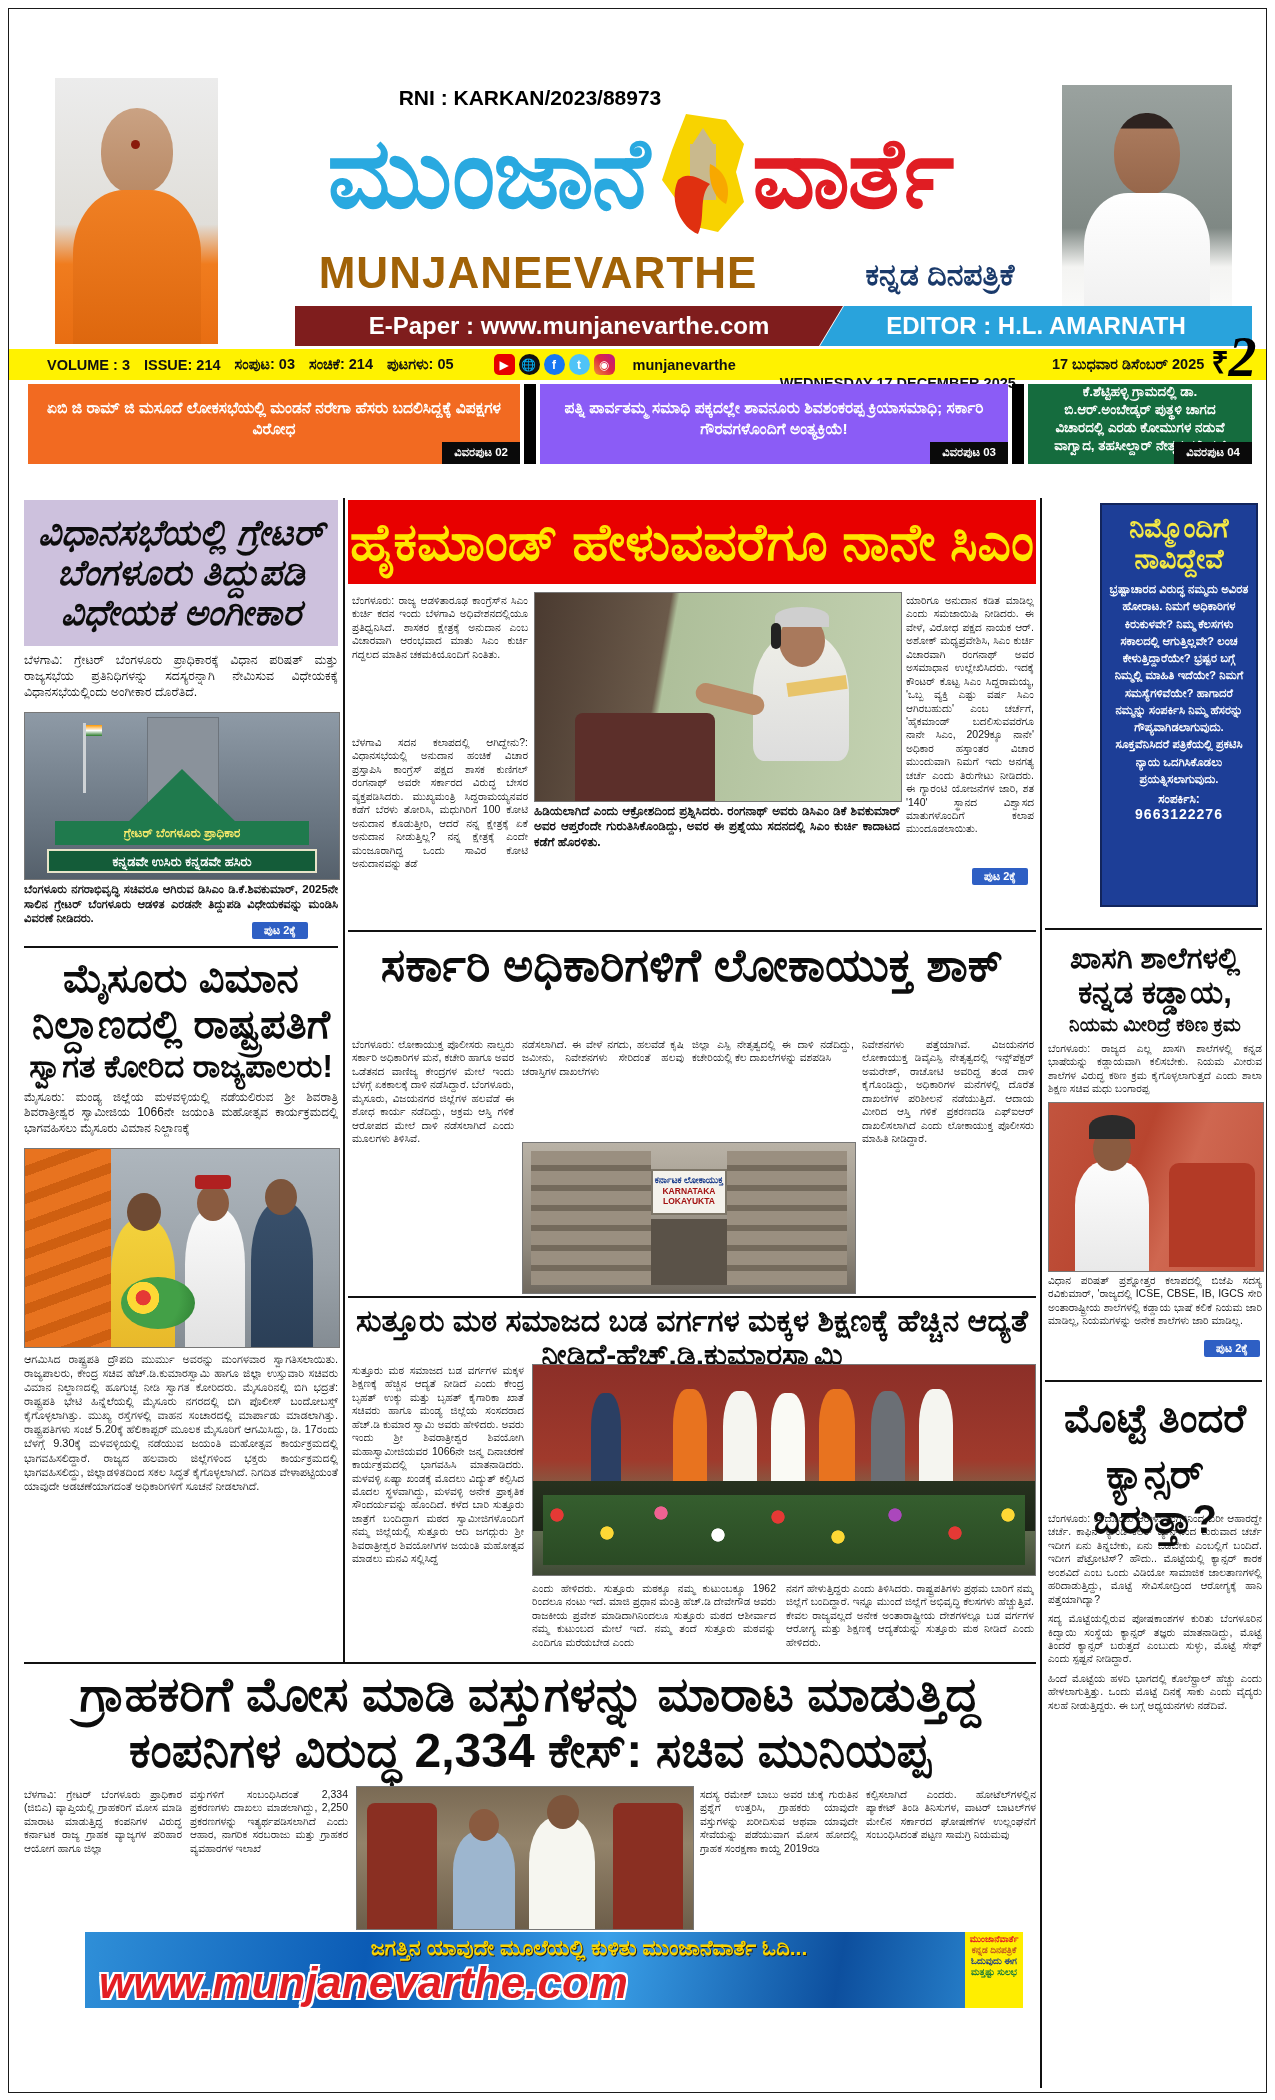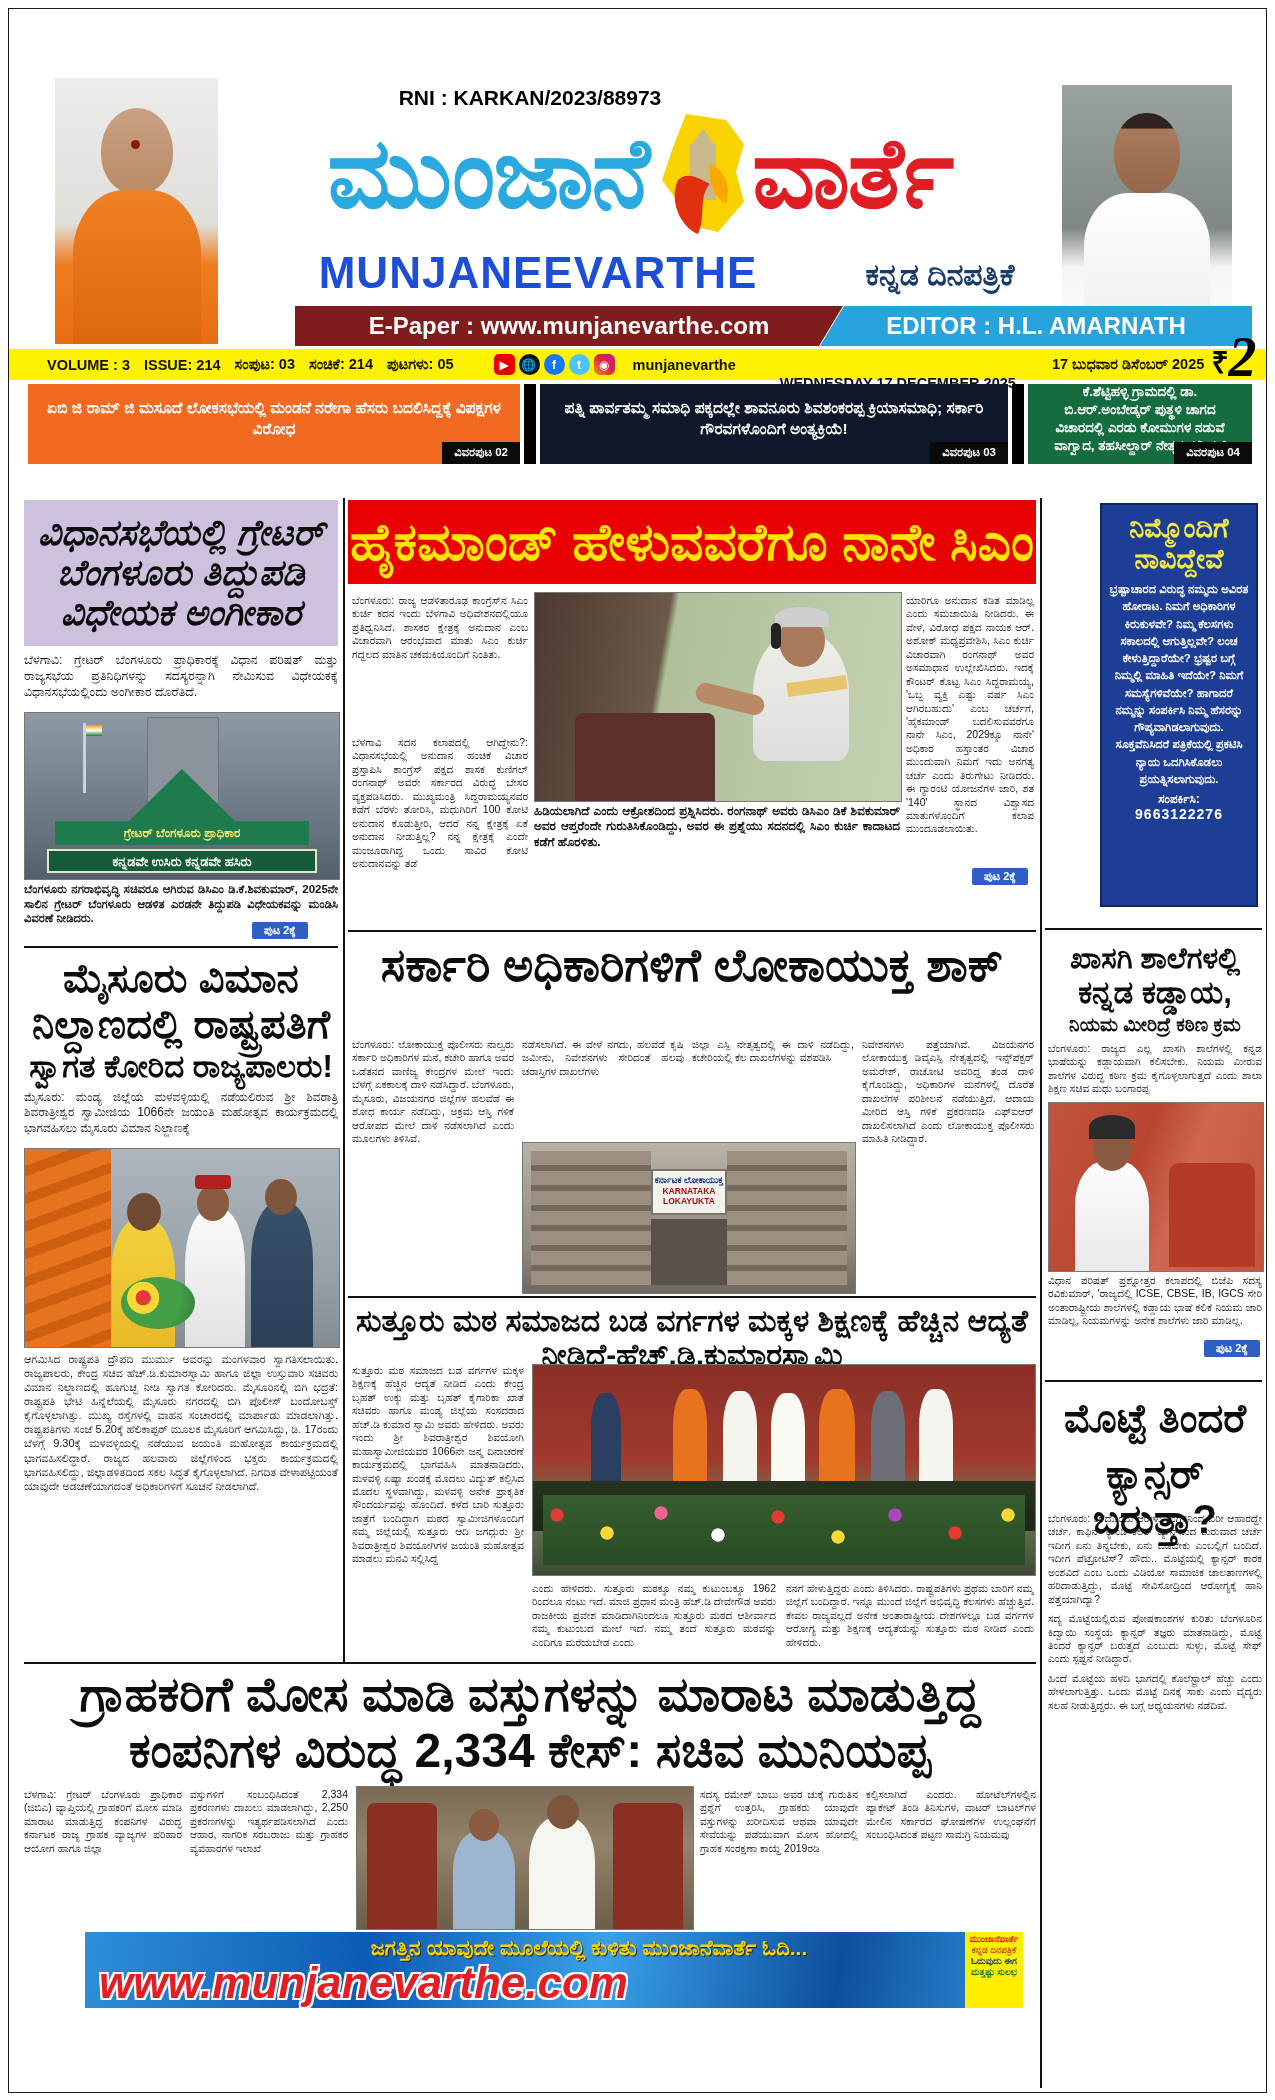--- a/index.html
+++ b/index.html
@@ -48,21 +48,21 @@
         <path d="M38 4 L78 10 L96 34 L88 62 L96 92 L70 122 L44 116 L30 92 L14 70 L24 40 Z" fill="#f8d300"></path>
         <rect x="42" y="34" width="26" height="56" fill="#c9b98d"></rect>
         <polygon points="55,18 42,38 68,38" fill="#c9b98d"></polygon>
         <path d="M30 70 C20 92 34 118 50 124 C58 108 50 86 62 74 C48 66 38 62 30 70 Z" fill="#e03010"></path>
         <path d="M62 54 C76 60 84 76 78 94 C66 88 60 72 62 54 Z" fill="#f8a800"></path>
       </svg>
     </span>
     <span style="font-size:98px;font-weight:bold;color:#e01d23;letter-spacing:-2px;">ವಾರ್ತೆ</span>
   </div>
 
-  <div class="ab" style="left:288px;top:248px;width:500px;text-align:center;font-size:44px;font-weight:bold;color:#1d4ed8;letter-spacing:1px;">MUNJANEEVARTHE</div>
+  <div class="ab" style="left:288px;top:248px;width:500px;text-align:center;font-size:44px;font-weight:bold;color:#a16207;letter-spacing:1px;">MUNJANEEVARTHE</div>
 
   <div class="ab" style="left:795px;top:258px;width:290px;text-align:center;font-size:30px;font-weight:bold;color:#1a3a6b;">ಕನ್ನಡ ದಿನಪತ್ರಿಕೆ</div>
 
   <div class="ab" style="left:295px;top:306px;width:548px;height:40px;background:#7f1d1d;clip-path:polygon(0 0,100% 0,calc(100% - 24px) 100%,0 100%);display:flex;align-items:center;justify-content:center;">
     <span style="color:#fff;font-weight:bold;font-size:24px;">E-Paper : www.munjanevarthe.com</span>
   </div>
   <div class="ab" style="left:820px;top:306px;width:432px;height:40px;background:#29a3dc;clip-path:polygon(24px 0,100% 0,100% 100%,0 100%);display:flex;align-items:center;justify-content:center;">
     <span style="color:#fff;font-weight:bold;font-size:24px;">EDITOR : H.L. AMARNATH</span>
   </div>
 
@@ -86,21 +86,21 @@
   <div class="ab" style="left:1198px;top:330px;width:72px;height:52px;display:flex;align-items:flex-end;justify-content:center;">
     <span style="font-family:'Liberation Serif',serif;font-size:30px;font-weight:bold;">₹</span>
     <span style="font-family:'Liberation Serif',serif;font-size:56px;font-weight:900;font-style:italic;line-height:0.85;">2</span>
   </div>
 
   <div class="teaser" style="left:28px;width:492px;background:#f26a21;">
     <span>ಏಬಿ ಜಿ ರಾಮ್ ಜಿ ಮಸೂದೆ ಲೋಕಸಭೆಯಲ್ಲಿ ಮಂಡನೆ ನರೇಗಾ ಹೆಸರು ಬದಲಿಸಿದ್ದಕ್ಕೆ ವಿಪಕ್ಷಗಳ ವಿರೋಧ</span>
     <span class="tagblack">ವಿವರಪುಟ 02</span>
   </div>
   <div class="ab" style="left:524px;top:384px;width:12px;height:80px;background:#000;"></div>
-  <div class="teaser" style="left:540px;width:468px;background:#0f172a;">
+  <div class="teaser" style="left:540px;width:468px;background:#8b5cf6;">
     <span>ಪತ್ನಿ ಪಾರ್ವತಮ್ಮ ಸಮಾಧಿ ಪಕ್ಕದಲ್ಲೇ ಶಾವನೂರು ಶಿವಶಂಕರಪ್ಪ ಕ್ರಿಯಾಸಮಾಧಿ; ಸರ್ಕಾರಿ ಗೌರವಗಳೊಂದಿಗೆ ಅಂತ್ಯಕ್ರಿಯೆ!</span>
     <span class="tagblack">ವಿವರಪುಟ 03</span>
   </div>
   <div class="ab" style="left:1012px;top:384px;width:12px;height:80px;background:#000;"></div>
   <div class="teaser" style="left:1028px;width:224px;background:#156c3e;font-size:13.5px;">
     <span>ಕೆ.ಶೆಟ್ಟಿಹಳ್ಳಿ ಗ್ರಾಮದಲ್ಲಿ ಡಾ. ಬಿ.ಆರ್.ಅಂಬೇಡ್ಕರ್ ಪುತ್ಥಳಿ ಚಾಗದ ವಿಚಾರದಲ್ಲಿ ಎರಡು ಕೋಮುಗಳ ನಡುವೆ ವಾಗ್ವಾದ, ತಹಸೀಲ್ದಾರ್ ನೇತೃತ್ವದಲ್ಲಿ ಸಭೆ</span>
     <span class="tagblack">ವಿವರಪುಟ 04</span>
   </div>
 
   <div class="rule" style="left:343px;top:498px;width:2px;height:1165px;"></div>

